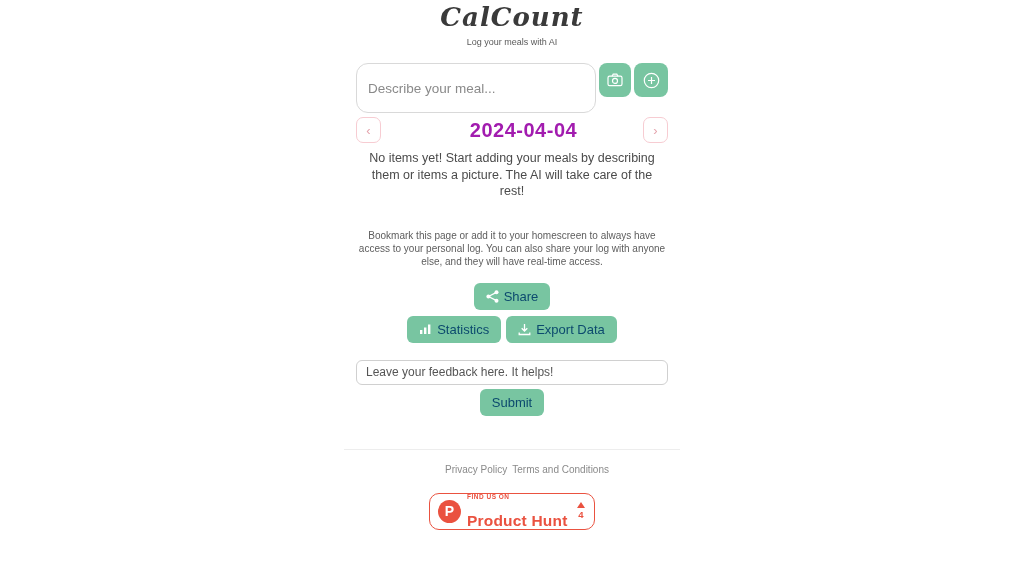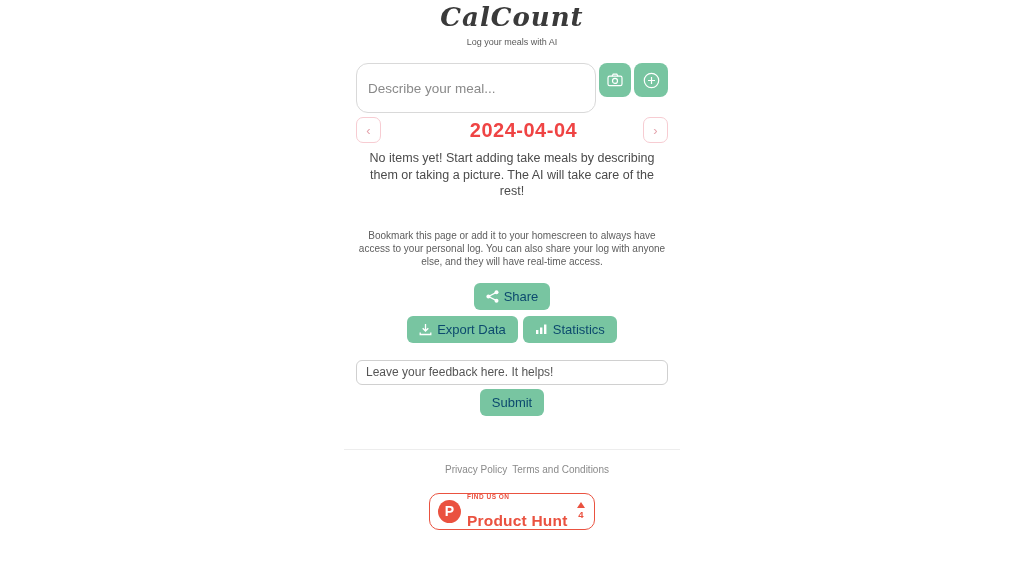--- a/index.html
+++ b/index.html
@@ -33,21 +33,21 @@
   }
   .icon-btn.plus { width: 34px; }
 
   .date-row { margin-top: 4px; width: 312px; display: flex; align-items: center; justify-content: space-between; }
   .arrow-btn {
     width: 25px; height: 26px; background: #fff; border: 1px solid #f7ccd2;
     border-radius: 7px; color: #e4a3ac; font-size: 13px; line-height: 1;
     display: flex; align-items: center; justify-content: center; cursor: pointer;
     font-family: "Liberation Sans", sans-serif;
   }
-  .date-label { font-size: 20px; font-weight: 600; color: #ef4444; letter-spacing: 0.5px; margin-left: 23px; }
+  .date-label { font-size: 20px; font-weight: 600; color: #a21caf; letter-spacing: 0.5px; margin-left: 23px; }
 
   .empty-text {
     margin-top: 7px; width: 308px; text-align: center;
     font-size: 12.5px; line-height: 1.33; color: #4b4b4b;
   }
   .bookmark-text {
     margin-top: 29px; width: 312px; text-align: center;
     font-size: 10px; line-height: 1.3; color: #5d5d5d;
   }
 
@@ -129,57 +129,57 @@
     <div class="date-row">
       <button class="arrow-btn">
         <span>‹</span>
       </button>
       <div class="date-label">2024-04-04</div>
       <button class="arrow-btn">
         <span>›</span>
       </button>
     </div>
 
-    <div class="empty-text">No items yet! Start adding take meals by describing them or taking a picture. The AI will take care of the rest!</div>
+    <div class="empty-text">No items yet! Start adding your meals by describing them or items a picture. The AI will take care of the rest!</div>
 
     <div class="bookmark-text">Bookmark this page or add it to your homescreen to always have access to your personal log. You can also share your log with anyone else, and they will have real-time access.</div>
 
     <div class="share-wrap">
       <button class="green-btn">
         <span>
           <svg width="13" height="13" viewBox="0 0 13 13" fill="#ffffff">
             <circle cx="10.5" cy="2.3" r="2"></circle>
             <circle cx="2.4" cy="6.5" r="2"></circle>
             <circle cx="10.5" cy="10.7" r="2"></circle>
             <path d="M2.4 6.5 L10.5 2.3 M2.4 6.5 L10.5 10.7" stroke="#ffffff" stroke-width="1.3"></path>
           </svg>
         </span>
         <span>Share</span>
       </button>
     </div>
 
     <div class="stats-row">
       <button class="green-btn">
         <span>
-          <svg width="13" height="13" viewBox="0 0 13 13" fill="none" stroke="#ffffff" stroke-width="1.3">
-            <path d="M6.5 1 v6.5 M3.7 5.2 L6.5 8 L9.3 5.2"></path>
-            <path d="M1.2 9.5 v2 h10.6 v-2"></path>
-          </svg>
-        </span>
-        <span>Export Data</span>
-      </button>
-      <button class="green-btn">
-        <span>
           <svg width="13" height="12" viewBox="0 0 13 12" fill="#ffffff">
             <rect x="1" y="7" width="2.4" height="4"></rect>
             <rect x="5" y="4.5" width="2.4" height="6.5"></rect>
             <rect x="9" y="1.5" width="2.4" height="9.5"></rect>
           </svg>
         </span>
         <span>Statistics</span>
+      </button>
+      <button class="green-btn">
+        <span>
+          <svg width="13" height="13" viewBox="0 0 13 13" fill="none" stroke="#ffffff" stroke-width="1.3">
+            <path d="M6.5 1 v6.5 M3.7 5.2 L6.5 8 L9.3 5.2"></path>
+            <path d="M1.2 9.5 v2 h10.6 v-2"></path>
+          </svg>
+        </span>
+        <span>Export Data</span>
       </button>
     </div>
 
     <input class="feedback-input" type="text" placeholder="Leave your feedback here. It helps!" style="">
 
     <div class="submit-wrap">
       <button class="green-btn submit-btn">
         <span>Submit</span>
       </button>
     </div>

